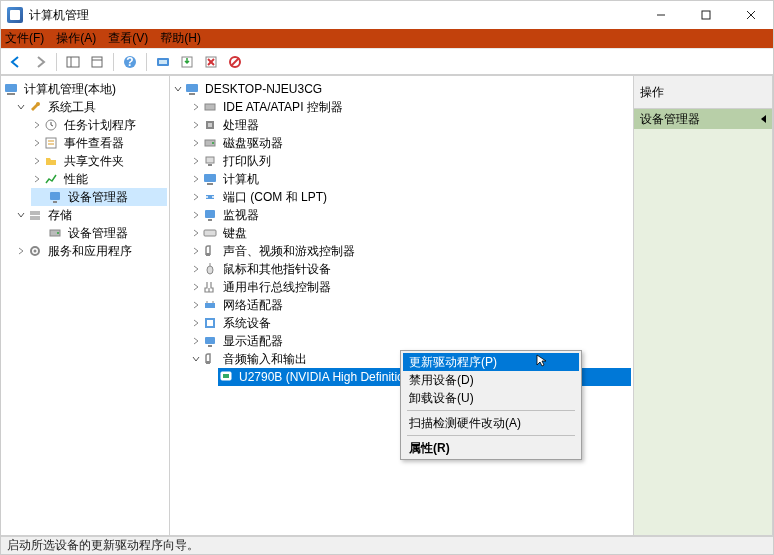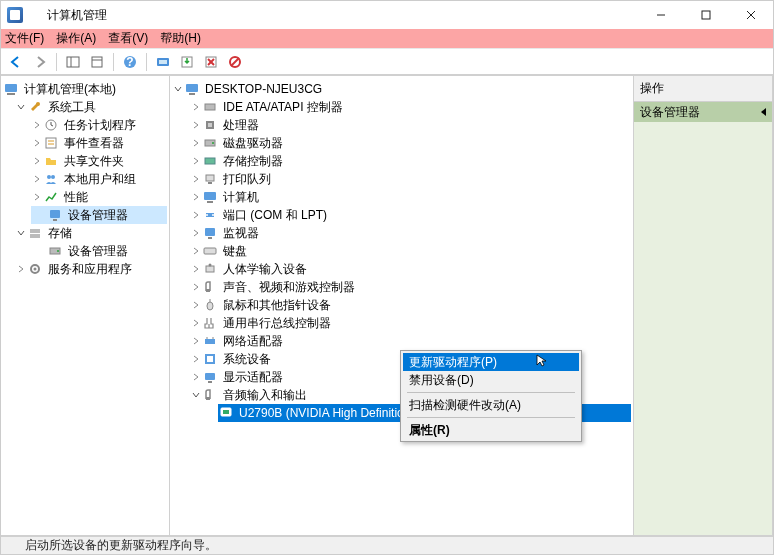--- a/index.html
+++ b/index.html
@@ -1,27 +1,27 @@
 <!DOCTYPE html>
 <html><head>
 <meta charset="utf-8">
 <style>
 * { box-sizing: border-box; margin: 0; padding: 0; font-family: "Microsoft YaHei", "Segoe UI", sans-serif; font-size: 12px; }
 body { width: 774px; height: 555px; background: #fff; overflow: hidden; border: 1px solid #ccc; display: flex; flex-direction: column; }
 
 
-.titlebar { height: 28px; display: flex; align-items: center; padding-left: 6px; background: #fff; gap: 18px; }
+.titlebar { height: 28px; display: flex; align-items: center; padding-left: 6px; background: #fff; }
 .titlebar .app-icon { width: 16px; height: 16px; margin-right: 6px; background: linear-gradient(135deg,#4a90d9,#2c5a9e); border-radius: 2px; position: relative; }
 .titlebar .app-icon::after { content: ""; position: absolute; inset: 3px; background: linear-gradient(#fff,#fff); border-radius: 1px; }
 .titlebar span { color: #000; font-size: 12px; }
 .titlebar .winbtns { margin-left: auto; display: flex; }
 .titlebar .winbtn { width: 45px; height: 28px; display: flex; align-items: center; justify-content: center; color: #222; }
 
 
-.menubar { height: 20px; display: flex; align-items: center; padding-left: 4px; gap: 12px; background: #fca5a5; border-bottom: 1px solid #e8e8e8; }
+.menubar { height: 20px; display: flex; align-items: center; padding-left: 4px; gap: 12px; background: #c2410c; border-bottom: 1px solid #e8e8e8; }
 .menubar span { color: #000; }
 
 
 .toolbar { height: 26px; display: flex; align-items: center; padding-left: 4px; gap: 2px; background: #fff; border-bottom: 1px solid #d0d0d0; }
 .tbtn { width: 22px; height: 22px; display: flex; align-items: center; justify-content: center; border: 1px solid transparent; border-radius: 2px; }
 .sep { width: 1px; height: 18px; background: #d0d0d0; margin: 0 3px; }
 
 
 .content { flex: 1; display: flex; min-height: 0; }
 .pane { border: 1px solid #d0d0d0; margin: 0 0 0 -1px; overflow: auto; background: #fff; }
@@ -34,37 +34,37 @@
 .tree li { position: relative; }
 .tree .row { display: flex; align-items: center; height: 18px; white-space: nowrap; }
 .tree .row.selected { background: #cce8ff; }
 .tree .row.hlblue { background: #0078d7; color: #fff; }
 .tree .indent { display: inline-block; width: 16px; height: 16px; flex-shrink:0; }
 .tree .arrow { width: 12px; height: 12px; display: inline-flex; align-items: center; justify-content: center; color: #777; cursor: pointer; flex-shrink:0;}
 .tree .icon { width: 16px; height: 16px; display: inline-flex; align-items: center; justify-content: center; margin-right: 3px; flex-shrink:0;}
 .tree .label { padding: 0 2px; }
 
 
-.right-header { height: 26px; background: #f0f0f0; border-bottom: 1px solid #d0d0d0; display:flex; align-items:center; padding-left:6px; font-size:12px; }
+.right-header { height: 33px; background: #f0f0f0; border-bottom: 1px solid #d0d0d0; display:flex; align-items:center; padding-left:6px; font-size:12px; }
 .right-body { flex:1; background: #e8f0e0; }
 .right-body .band { height: 20px; display:flex; align-items:center; padding:0 6px; justify-content: space-between; }
 .right-body .band.dark { background: #b8cfa8; }
 .right-body .band .arrowhead { width:0;height:0;border-left:5px solid #000;border-top:4px solid transparent;border-bottom:4px solid transparent; }
 .right-body .band.dark .arrowhead { border-left-color:#000; transform: scaleY(1.3); }
 .right-body .band.top .arrowhead { transform: rotate(90deg) translateY(-1px); }
 
 
 .ctx-menu { position: absolute; left: 230px; top: 274px; width: 182px; background: #f0f0f0; border: 1px solid #a0a0a0; box-shadow: 2px 2px 4px rgba(0,0,0,.25); z-index: 50; padding: 2px; }
 .ctx-menu .item { height: 18px; display:flex; align-items:center; padding-left: 6px; }
 .ctx-menu .item.hl { background: #0078d7; color:#fff; }
 .ctx-menu .item.hl .cursor { position:absolute; right:-4px; width:14px; height:14px; }
 .ctx-menu .divider { height:1px; background:#c0c0c0; margin:3px 4px; }
 
 
-.statusbar { height: 18px; border-top: 1px solid #d0d0d0; background: #f0f0f0; display:flex; align-items:center; padding-left:24px; color:#222; font-size:12px;}
+.statusbar { height: 18px; border-top: 1px solid #d0d0d0; background: #f0f0f0; display:flex; align-items:center; padding-left:6px; color:#222; font-size:12px;}
 
 
 svg { display:block; }
 </style>
 </head>
 <body>
 
 <div class="titlebar">
   <div class="app-icon"></div>
   <span>计算机管理</span>
@@ -235,38 +235,20 @@
                 </li>
               <li>
                   <div class="row">
                 <span class="arrow">
                       <svg width="8" height="8">
                         <path d="M2 1 L6 4 L2 7" fill="none" stroke="#888"></path>
                       </svg>
                     </span>
                 <span class="icon">
                       <svg width="14" height="14">
-                        <circle cx="5" cy="5" r="2" fill="#5a9de0"></circle>
-                        <circle cx="9" cy="5" r="2" fill="#5a9de0"></circle>
-                        <path d="M2 12 Q5 8 8 12" fill="#5a9de0"></path>
-                        <path d="M6 12 Q9 8 12 12" fill="#5a9de0"></path>
-                      </svg>
-                    </span>
-                <span class="label">本地用户和组</span>
-              </div>
-                </li>
-              <li>
-                  <div class="row">
-                <span class="arrow">
-                      <svg width="8" height="8">
-                        <path d="M2 1 L6 4 L2 7" fill="none" stroke="#888"></path>
-                      </svg>
-                    </span>
-                <span class="icon">
-                      <svg width="14" height="14">
                         <path d="M2 11 L5 7 L8 9 L12 3" fill="none" stroke="#2aa33a" stroke-width="1.5"></path>
                       </svg>
                     </span>
                 <span class="label">性能</span>
               </div>
                 </li>
               <li>
                   <div class="row selected">
                 <span class="indent"></span>
                 <span class="icon">
@@ -398,35 +380,20 @@
             </li>
             <li>
               <div class="row">
                 <span class="arrow">
                   <svg width="8" height="8">
                     <path d="M2 1 L6 4 L2 7" fill="none" stroke="#888"></path>
                   </svg>
                 </span>
                 <span class="icon">
                   <svg width="14" height="14">
-                    <rect x="2" y="4" width="10" height="6" fill="#6b9" stroke="#588"></rect>
-                  </svg>
-                </span>
-                <span class="label">存储控制器</span>
-              </div>
-            </li>
-            <li>
-              <div class="row">
-                <span class="arrow">
-                  <svg width="8" height="8">
-                    <path d="M2 1 L6 4 L2 7" fill="none" stroke="#888"></path>
-                  </svg>
-                </span>
-                <span class="icon">
-                  <svg width="14" height="14">
                     <rect x="3" y="3" width="8" height="6" fill="#ddd" stroke="#888"></rect>
                     <rect x="5" y="10" width="4" height="2" fill="#888"></rect>
                   </svg>
                 </span>
                 <span class="label">打印队列</span>
               </div>
             </li>
             <li>
               <div class="row">
                 <span class="arrow">
@@ -482,36 +449,20 @@
                   <svg width="8" height="8">
                     <path d="M2 1 L6 4 L2 7" fill="none" stroke="#888"></path>
                   </svg>
                 </span>
                 <span class="icon">
                   <svg width="14" height="14">
                     <rect x="1" y="4" width="12" height="6" rx="1" fill="#ddd" stroke="#888"></rect>
                   </svg>
                 </span>
                 <span class="label">键盘</span>
-              </div>
-            </li>
-            <li>
-              <div class="row">
-                <span class="arrow">
-                  <svg width="8" height="8">
-                    <path d="M2 1 L6 4 L2 7" fill="none" stroke="#888"></path>
-                  </svg>
-                </span>
-                <span class="icon">
-                  <svg width="14" height="14">
-                    <rect x="3" y="4" width="8" height="6" fill="#ddd" stroke="#888"></rect>
-                    <circle cx="7" cy="3" r="1.5" fill="#888"></circle>
-                  </svg>
-                </span>
-                <span class="label">人体学输入设备</span>
               </div>
             </li>
             <li>
               <div class="row">
                 <span class="arrow">
                   <svg width="8" height="8">
                     <path d="M2 1 L6 4 L2 7" fill="none" stroke="#888"></path>
                   </svg>
                 </span>
                 <span class="icon">
@@ -639,20 +590,23 @@
     <div class="ctx-menu">
       <div class="item hl">
         <span>更新驱动程序(P)</span>
         <svg class="cursor" width="14" height="14" style="position:absolute; left:135px; top:3px;">
             <path d="M1 1 L1 11 L4 8 L6 12 L8 11 L6 7 L10 7 Z" fill="#fff" stroke="#000" stroke-width="0.8"></path>
           </svg>
       </div>
       <div class="item">
           <span>禁用设备(D)</span>
         </div>
+      <div class="item">
+          <span>卸载设备(U)</span>
+        </div>
       <div class="divider"></div>
       <div class="item">
           <span>扫描检测硬件改动(A)</span>
         </div>
       <div class="divider"></div>
       <div class="item">
           <span style="font-weight:bold">属性(R)</span>
         </div>
     </div>
   </div>

